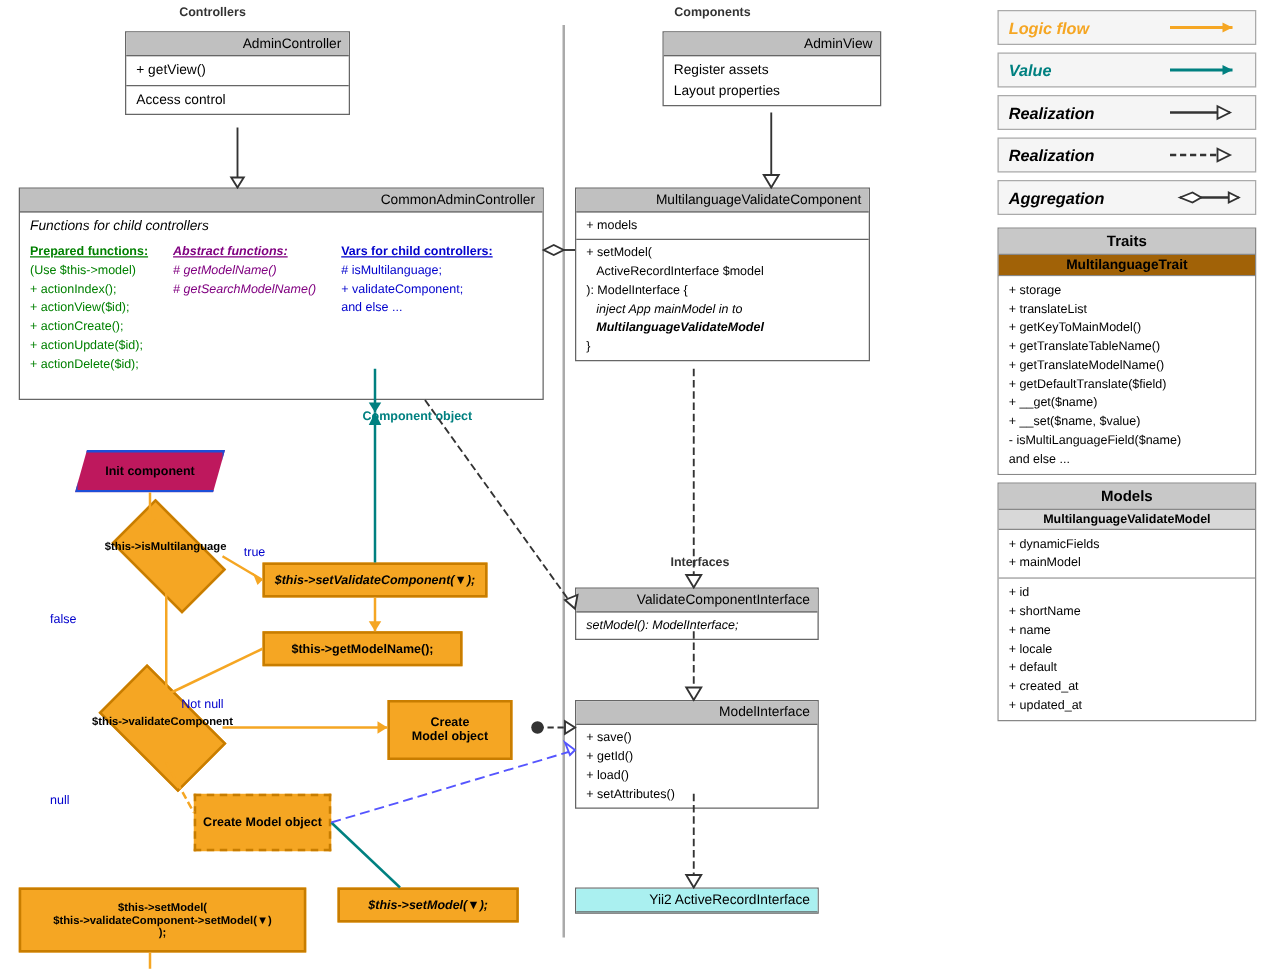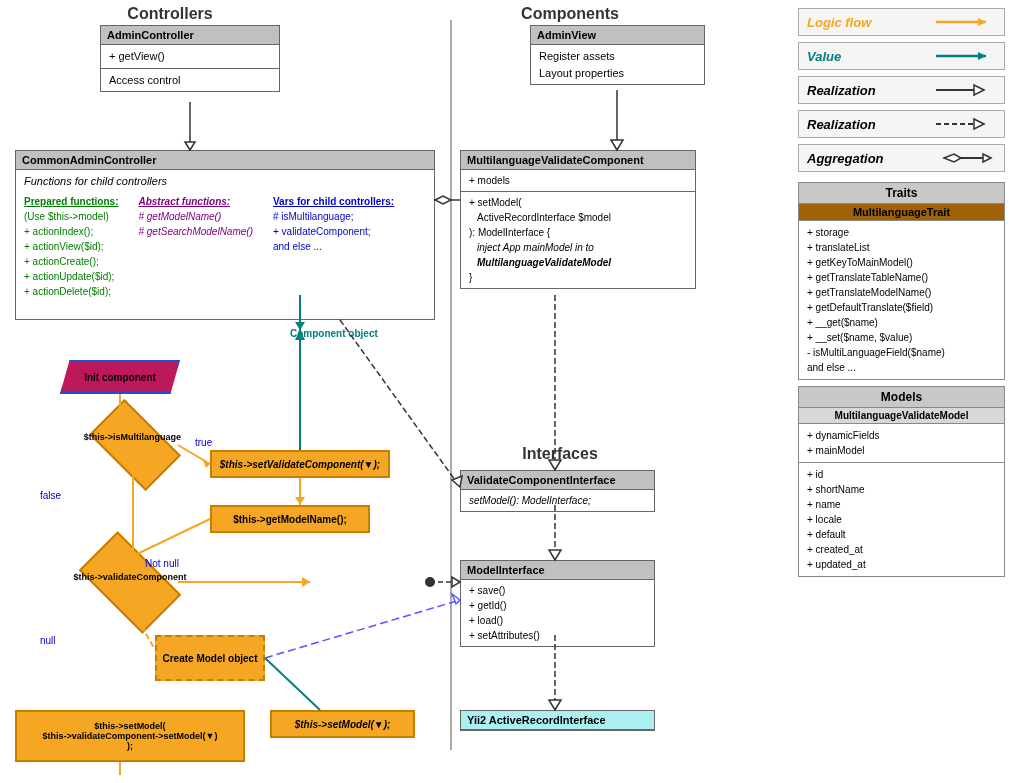--- a/index.html
+++ b/index.html
@@ -38,39 +38,39 @@
 
     
     .uml-box {
       position: absolute;
       background: #fff;
       border: 1.5px solid #666;
     }
 
     .uml-box .box-header {
       background: #c0c0c0;
-      text-align: left;
+      text-align: right;
       padding: 3px 6px;
-      font-weight: bold;
+      font-weight: normal;
       border-bottom: 1.5px solid #666;
     }
 
     .uml-box .box-body {
       padding: 3px 8px;
       line-height: 1.5;
     }
 
     .uml-box .box-divider {
       border-top: 1.5px solid #666;
     }
 
     
     .section-label {
       position: absolute;
-      font-size: 16px;
+      font-size: 10px;
       font-weight: bold;
       color: #333;
       text-align: center;
     }
 
     .flow-rect {
       position: absolute;
       background: #f5a623;
       border: 2px solid #c87d00;
       display: flex;
@@ -234,20 +234,24 @@
       <span>$this-&gt;getModelName();</span>
     </div>
 
     <div style="position:absolute; left:85px; top:555px; width:90px; height:55px; background:#f5a623; border:2px solid #c87d00; transform:rotate(45deg);"></div>
     <div style="position:absolute; left:50px; top:572px; font-size:9px; font-weight:bold; text-align:center; width:160px;">$this-&gt;validateComponent</div>
 
     <div style="position:absolute; left:145px; top:558px; font-size:10px; color:#0000cc;">Not null</div>
 
     <div style="position:absolute; left:40px; top:635px; font-size:10px; color:#0000cc;">null</div>
 
+    <div class="flow-rect" style="left:310px; top:560px; width:100px; height:48px; white-space:pre-line;">
+      <span>Create
+Model object</span>
+    </div>
 
     <div style="position:absolute; left:155px; top:635px; width:110px; height:46px; background:#f5a623; border:2px dashed #c87d00; display:flex; align-items:center; justify-content:center; text-align:center; font-size:10px; font-weight:bold;">
       <span>Create
 Model object</span>
     </div>
 
     <div class="flow-rect" style="left:15px; top:710px; width:230px; height:52px; font-size:9px; text-align:center; flex-direction:column;">
       <span>$this-&gt;setModel(</span>
       <span>$this-&gt;validateComponent-&gt;setModel(▼)</span>
       <span>);</span>

